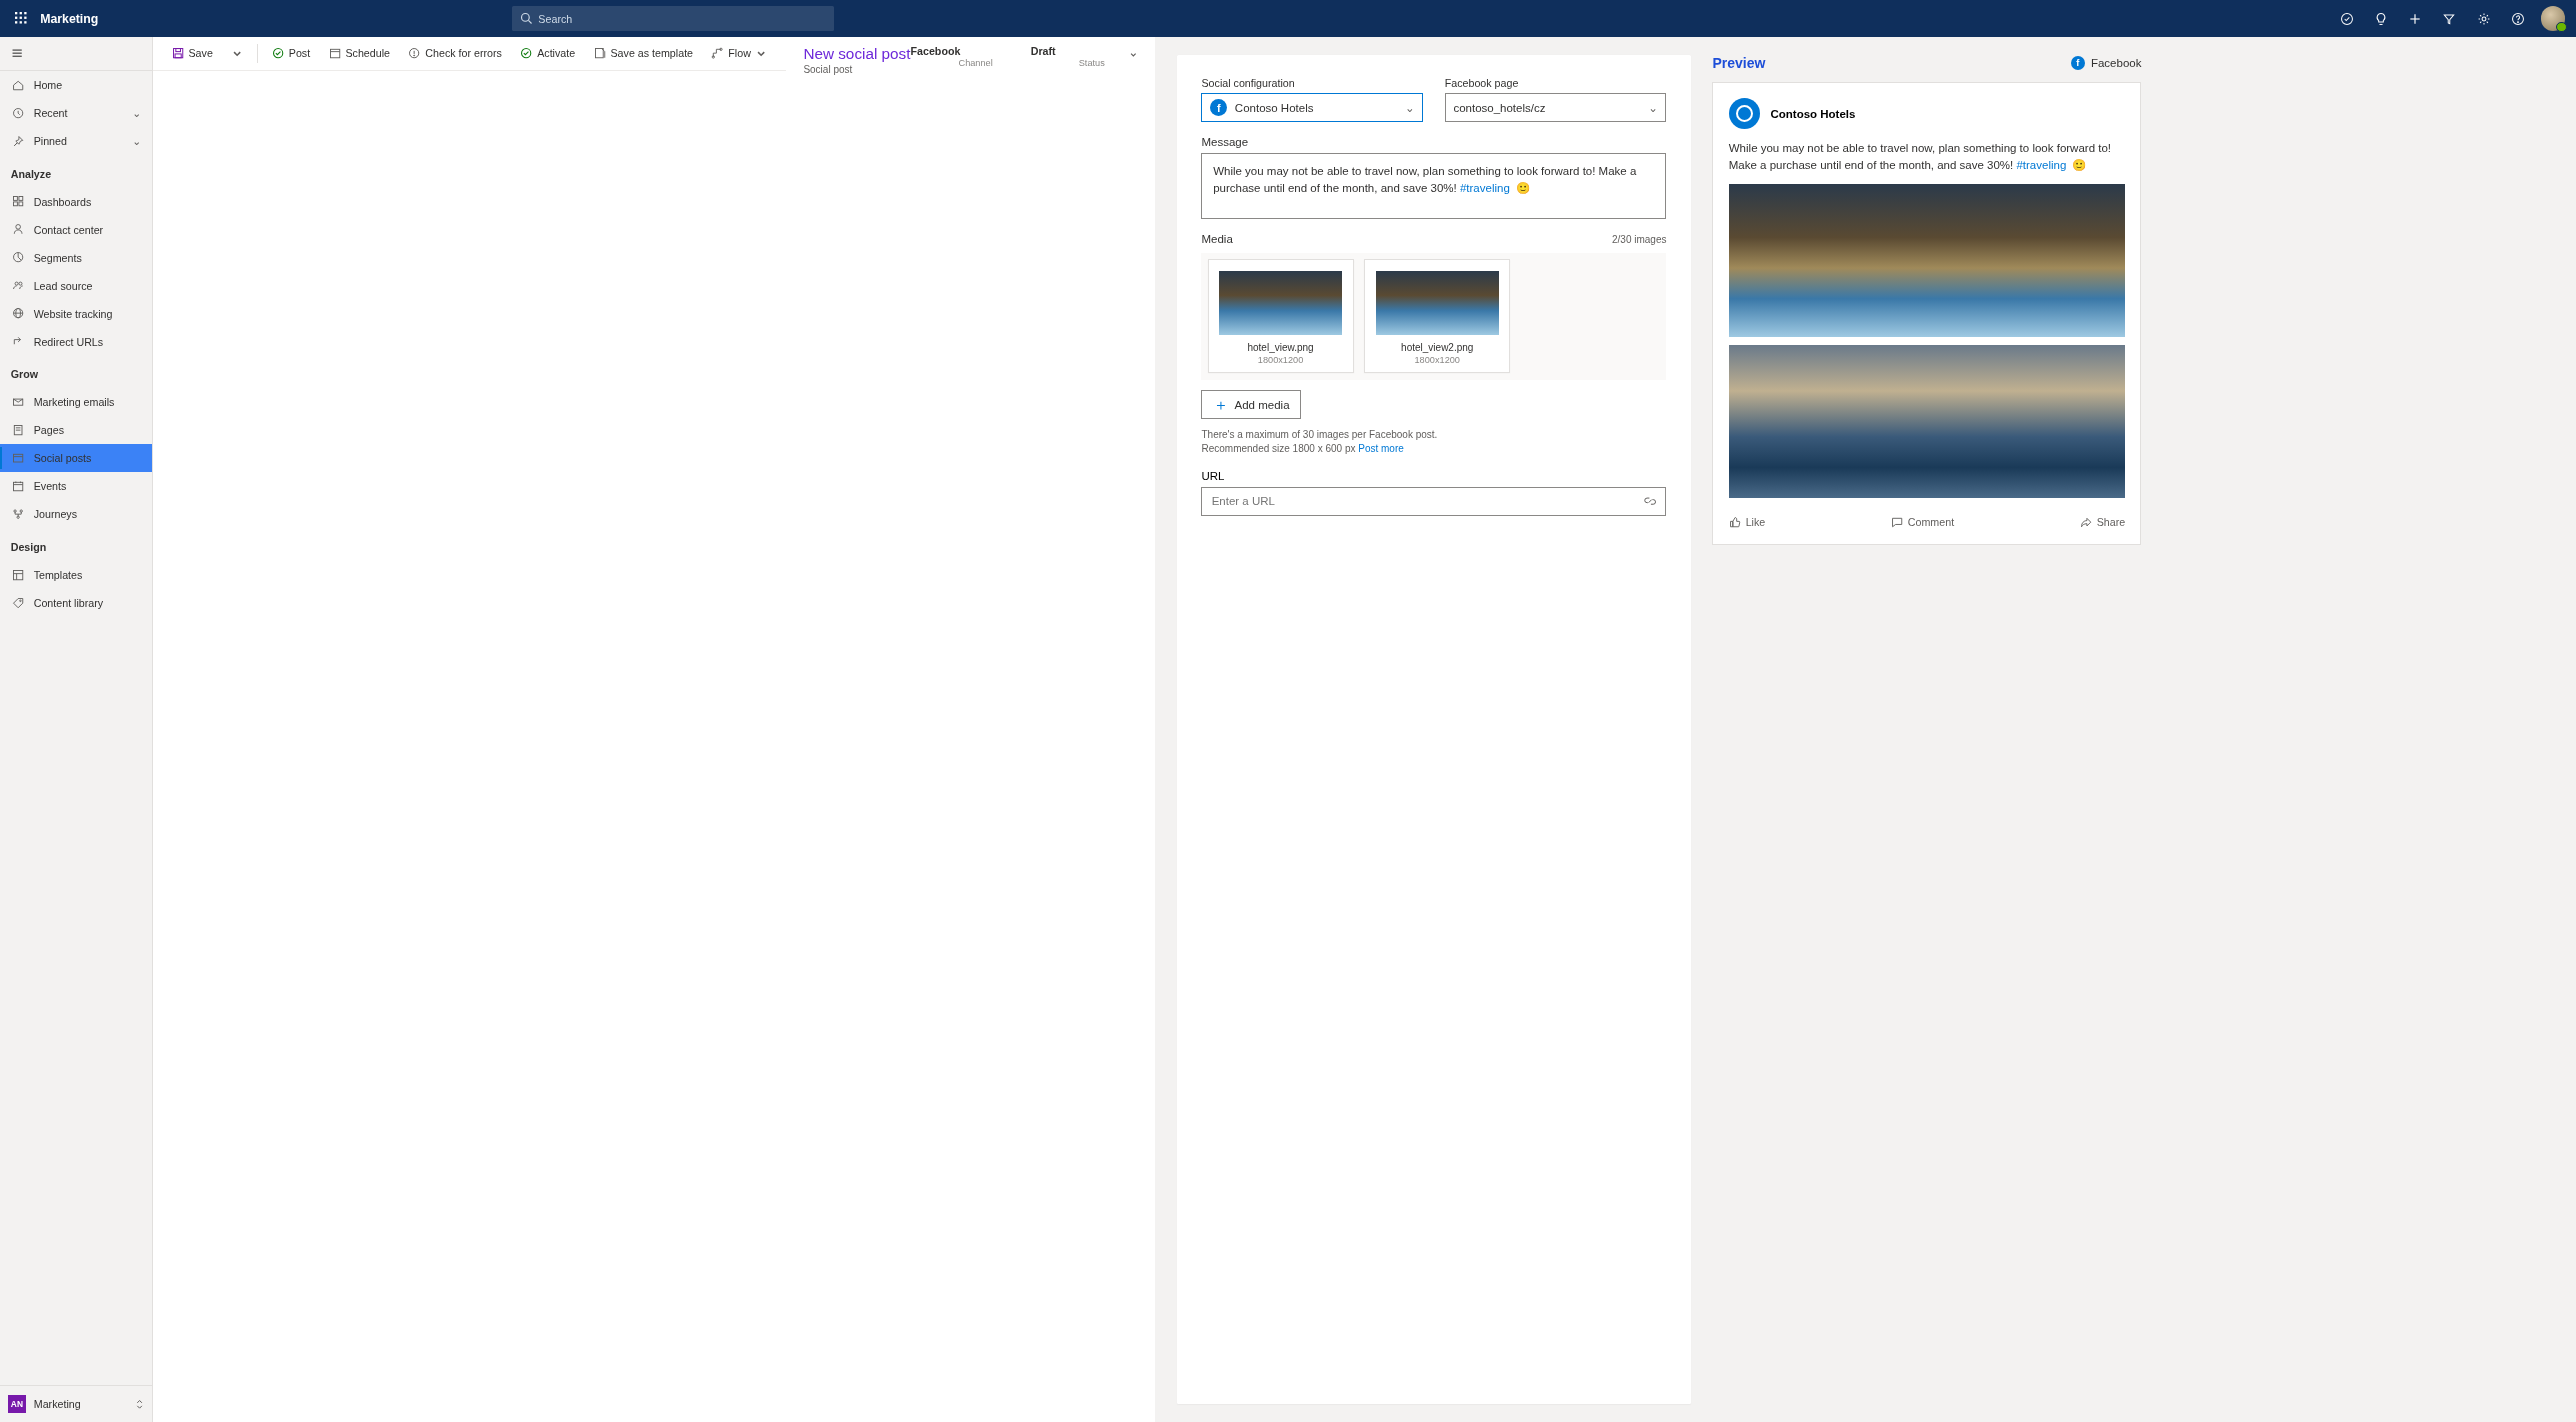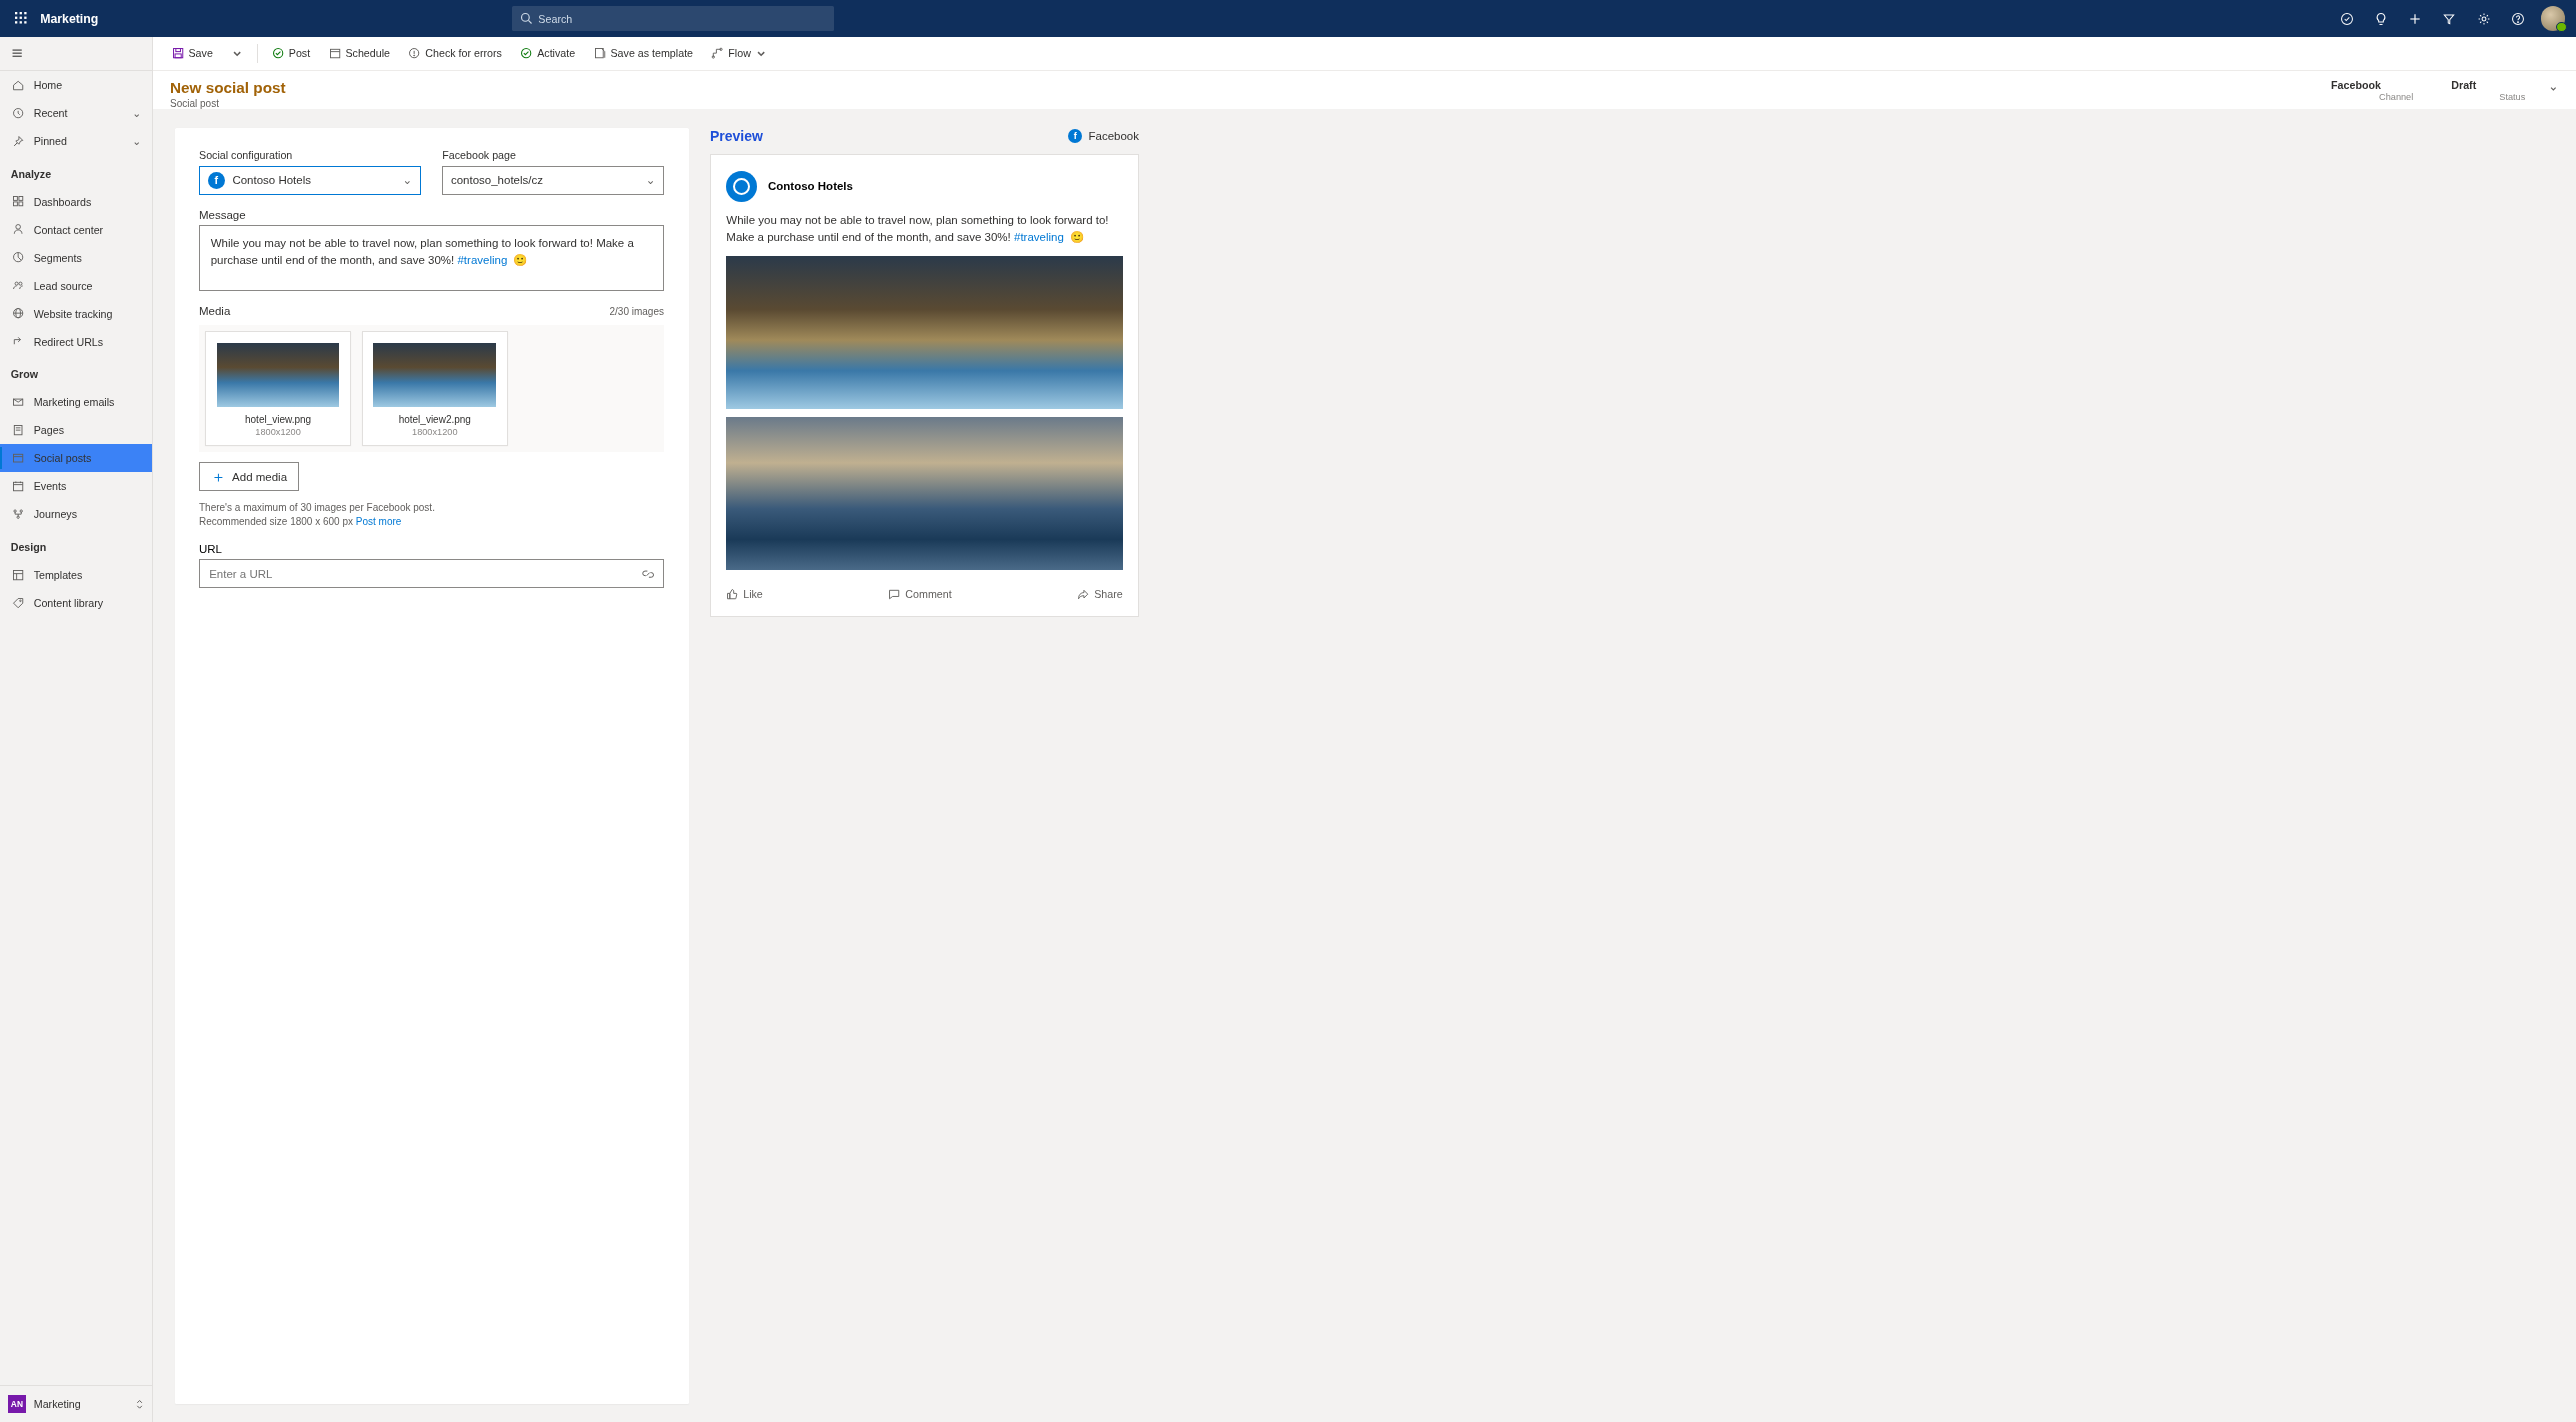--- a/index.html
+++ b/index.html
@@ -25,28 +25,28 @@
 .leftnav .item .icon { width:15.3px; display:flex; justify-content:center; color:#605e5c; margin-right:7.7px; }
 .leftnav .item .chev { margin-left:auto; color:#605e5c; }
 .leftnav .section { font-weight:600; color:#323130; cursor:default; margin-top:4.6px;text-align:right; }
 .leftnav .item.active { background:#3b82f6; }
 .leftnav .item.active::before { content:""; position:absolute; left:0; top:3.1px; bottom:3.1px; width:2.3px; background:#0078d4; }
 .leftnav .footer { margin-top:auto; border-top:0.8px solid #e1dfdd; height:37px; display:flex; align-items:center; padding:0 7.7px; }
 .leftnav .footer .badge { width:18.4px; height:18.4px; background:#7719aa; color:#fff; font-size:8.4px; font-weight:600; display:flex; align-items:center; justify-content:center; margin-right:7.7px; }
 .leftnav .footer .chev { margin-left:auto; color:#605e5c; }
 
 
-.main { flex:1; display:flex; flex-direction:column; background:#fff; overflow:hidden; }
+.main { flex:1; display:flex; flex-direction:row; background:#fff; overflow:hidden; }
 .cmdbar { height: 34px; border-bottom:0.8px solid #edebe9; display:flex; align-items:center; padding: 0 14px; gap: 9.2px; font-size:10.7px; color:#323130; }
 .cmdbar .btn { display:flex; align-items:center; gap:4.6px; padding:4.6px 4.6px; cursor:pointer; border-radius:1.5px; }
 .cmdbar .sep { width:0.8px; height:18.4px; background:#e1dfdd; }
 .cmdbar svg { width:12.3px; height:12.3px; }
 
 .headerrow { display:flex; align-items:flex-start; padding: 7.7px 17px 0 17px; }
-.headerrow h1 { font-size:15.3px; font-weight:700; color:#a16207; }
+.headerrow h1 { font-size:15.3px; font-weight:400; color:#6d28d9; }
 .headerrow .sub { font-size:10px; color:#605e5c; margin-top:1.5px; }
 .headerrow .meta { margin-left:auto; display:flex; gap:38px; align-items:flex-start; }
 .headerrow .meta .m { text-align:left; }
 .headerrow .meta .m .val { font-size:10.7px; color:#323130; font-weight:600; }
 .headerrow .meta .m .lab { font-size:9.2px; color:#8a8886; margin-top:1.5px;margin-left:48px; }
 .headerrow .chev { margin-left:23px; margin-top:4.6px; cursor:pointer; color:#605e5c; }
 
 .tabs { display:flex; gap:17px; padding: 0 17px; margin-top:10.7px; border-bottom:0.8px solid #edebe9; font-size:10.7px; }
 .tabs .tab { padding: 6.1px 1.5px 7.7px 1.5px; cursor:pointer; color:#605e5c; position:relative; }
 .tabs .tab.active { color:#323130; font-weight:600; }

